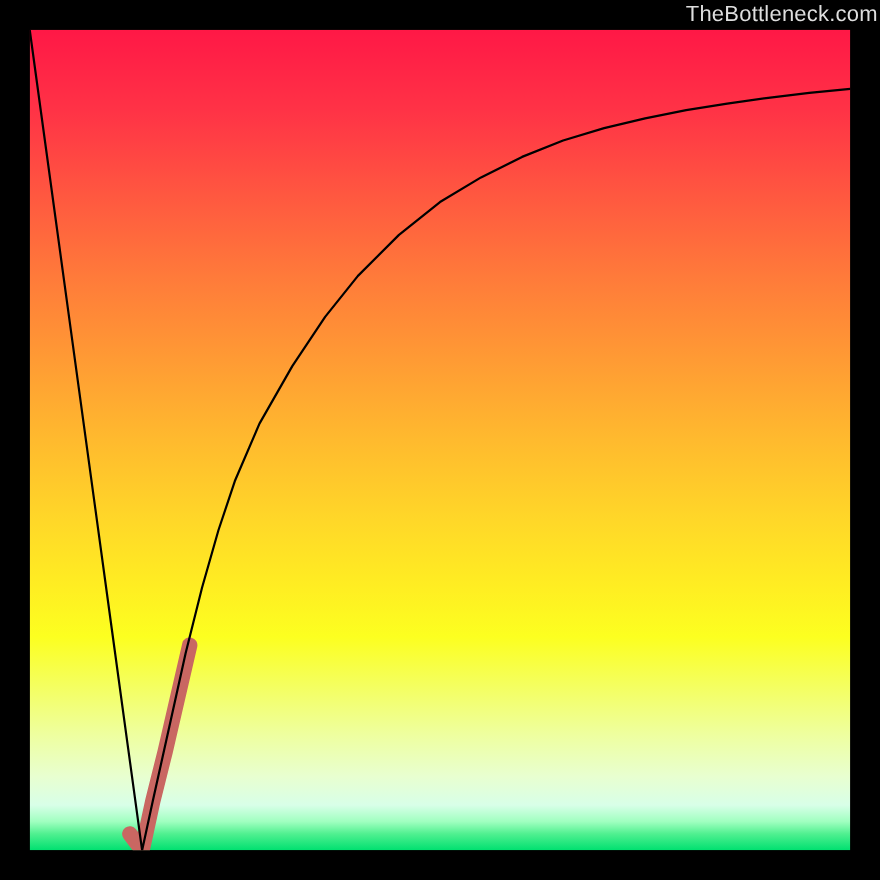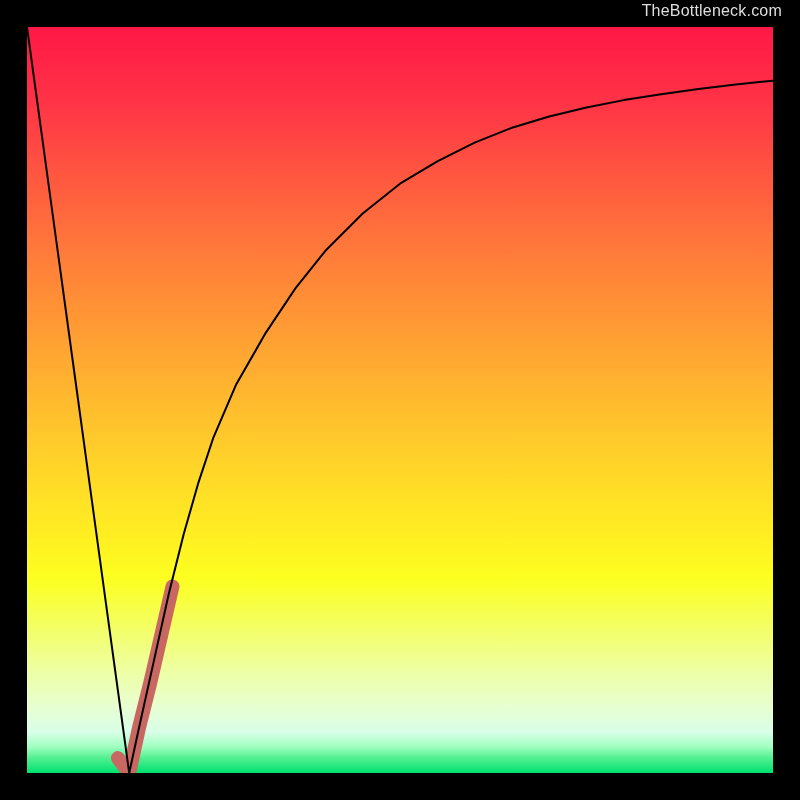--- a/index.html
+++ b/index.html
@@ -13,23 +13,23 @@
   }
   .outer {
     width: 800px;
     height: 800px;
     background: #000;
     position: relative;
   }
   .watermark {
     position: absolute;
     top: 2px;
-    right: 18px;
+    right: 2px;
     color: #dedede;
-    font-size: 16px;
+    font-size: 20px;
     font-weight: 500;
     letter-spacing: 0.2px;
     z-index: 10;
     user-select: none;
   }
   .plot-frame {
     position: absolute;
     left: 27px;
     top: 27px;
     width: 746px;

